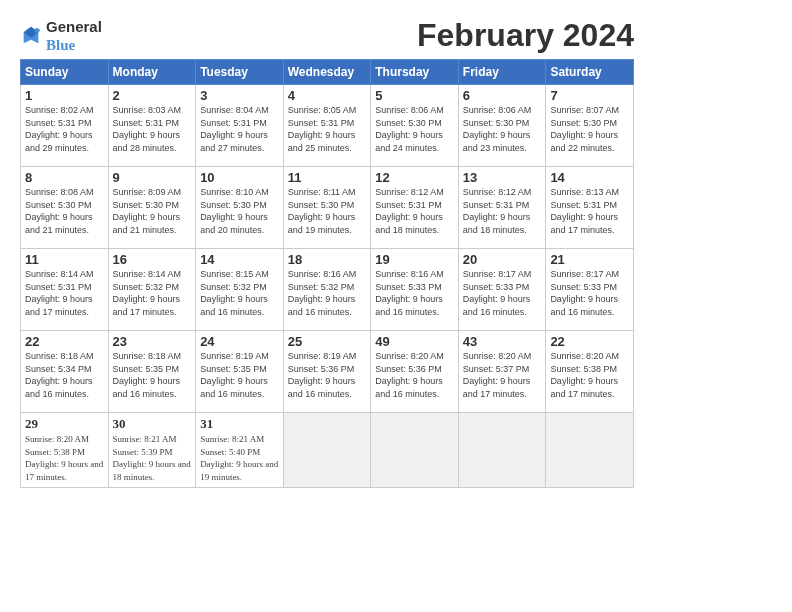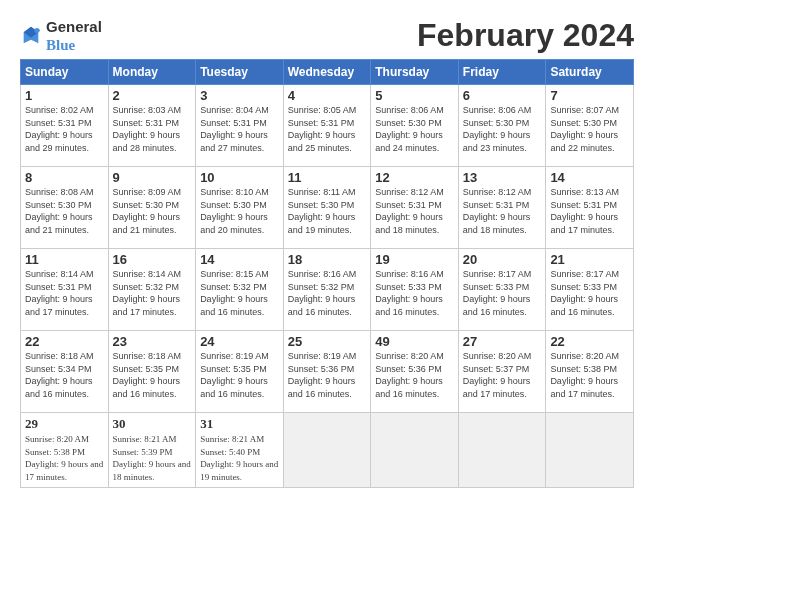--- a/index.html
+++ b/index.html
@@ -247,21 +247,21 @@
           </td>
           <td>
             <span class="day-number">25</span>
             <div class="cell-text">Sunrise: 8:19 AM<br>Sunset: 5:36 PM<br>Daylight: 9 hours and 16 minutes.</div>
           </td>
           <td>
             <span class="day-number">49</span>
             <div class="cell-text">Sunrise: 8:20 AM<br>Sunset: 5:36 PM<br>Daylight: 9 hours and 16 minutes.</div>
           </td>
           <td>
-            <span class="day-number">27</span>
+            <span class="day-number">43</span>
             <div class="cell-text">Sunrise: 8:20 AM<br>Sunset: 5:37 PM<br>Daylight: 9 hours and 17 minutes.</div>
           </td>
           <td>
             <span class="day-number">22</span>
             <div class="cell-text">Sunrise: 8:20 AM<br>Sunset: 5:38 PM<br>Daylight: 9 hours and 17 minutes.</div>
           </td>
         </tr>
         <tr class="last-row">
           <td>
             <span class="day-number">29</span>

